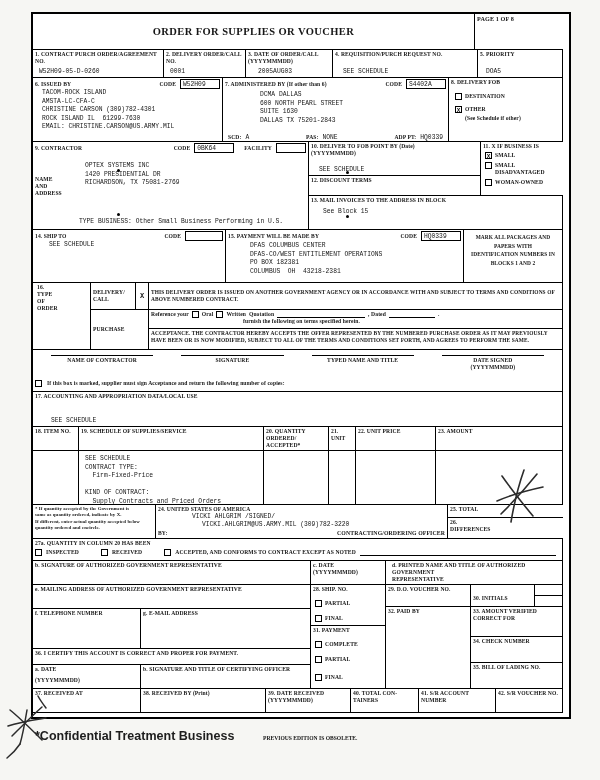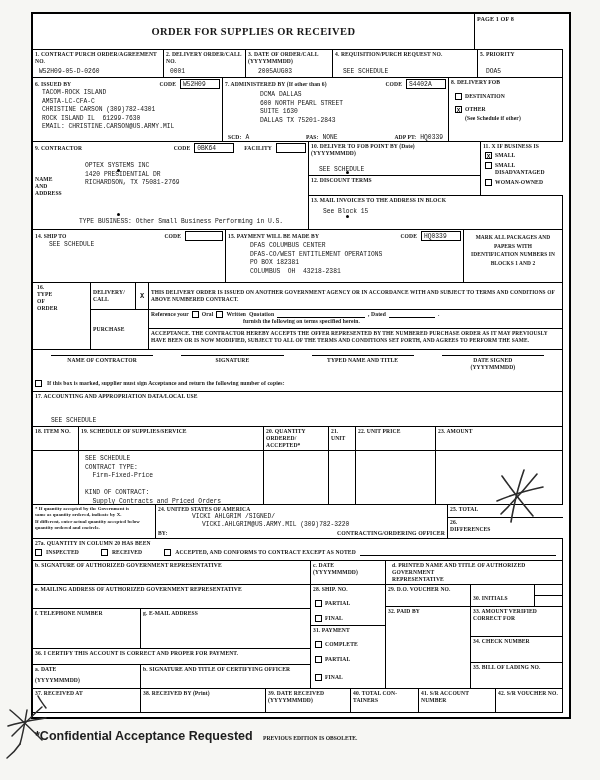--- a/index.html
+++ b/index.html
@@ -31,21 +31,21 @@
   .abs{position:absolute}
   #conf{position:absolute;left:35px;top:729px;font-family:"Liberation Sans",sans-serif;font-weight:700;font-size:12.5px;color:#1d1d1d}
   #prev{position:absolute;left:263px;top:735px;font-weight:700;font-size:5.6px}
 </style>
 </head>
 <body>
 
 <div id="form">
 
   <div class="row" style="height:36px">
-    <div class="c br title">ORDER FOR SUPPLIES OR RECEIVED</div>
+    <div class="c br title">ORDER FOR SUPPLIES OR VOUCHER</div>
     <div class="c" style="width:88px">
       <div class="lbl" style="font-size:6.2px">PAGE 1 OF 8</div>
     </div>
   </div>
 
   <div class="row" style="height:28px">
     <div class="c br lv" style="width:131px">
       <div class="lbl">1. CONTRACT PURCH ORDER/AGREEMENT NO.</div>
       <div class="val" style="padding-left:4px">W52H09-05-D-0260</div>
     </div>
@@ -431,14 +431,14 @@
   <g fill="none" stroke="#2c2c2c" stroke-width="1.5" stroke-linecap="round">
     <path d="M34 2 C36 6 39 10 42 14"></path>
     <path d="M23 16 C21 28 19 40 16 50"></path>
     <path d="M4 32 C16 28 30 26 42 24"></path>
     <path d="M8 42 C18 32 30 20 38 13"></path>
     <path d="M6 16 C16 24 28 36 38 46"></path>
     <path d="M16 50 C12 56 8 60 3 64"></path>
   </g>
 </svg>
 
-<div id="conf">*Confidential Acceptance Requested</div>
+<div id="conf">*Confidential Treatment Business</div>
 <div id="prev">PREVIOUS EDITION IS OBSOLETE.</div>
 
 </body></html>

